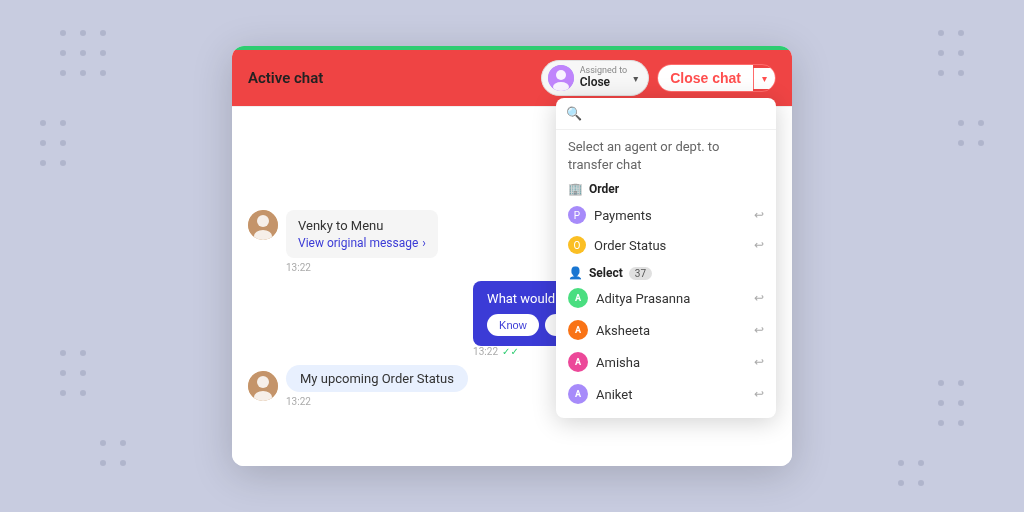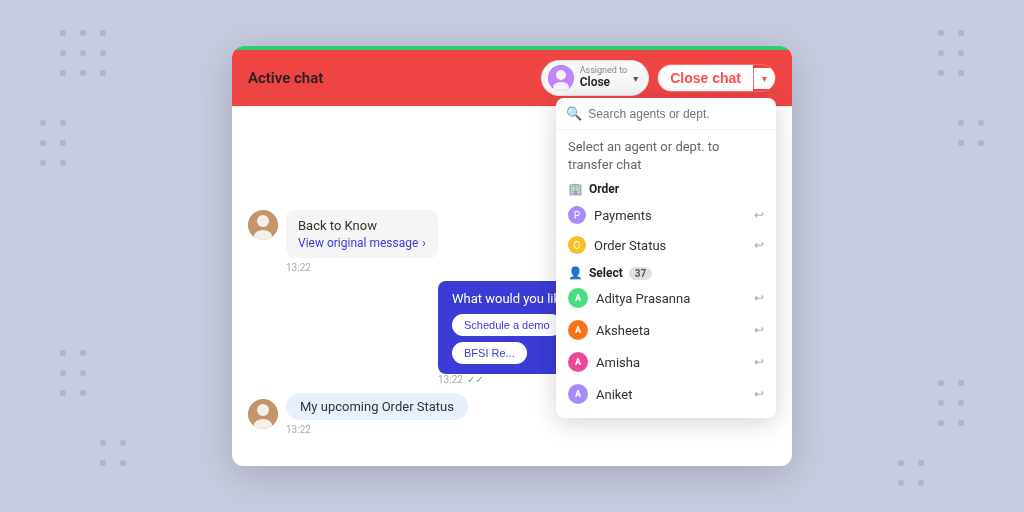--- a/index.html
+++ b/index.html
@@ -340,21 +340,21 @@
       font-size: 12px;
       font-weight: 700;
       color: #222;
     }
     .agents-count {
       background: #e0e0e0;
       border-radius: 8px;
       padding: 1px 6px;
       font-size: 10px;
       color: #555;
-      font-weight: 700;
+      font-weight: 400;
     }
     .agent-avatar-sm {
       width: 20px;
       height: 20px;
       border-radius: 50%;
       flex-shrink: 0;
       font-size: 9px;
       display: flex;
       align-items: center;
       justify-content: center;
@@ -457,38 +457,37 @@
       <div class="msg-row">
         <div class="msg-avatar">
           <svg width="30" height="30" viewBox="0 0 30 30" xmlns="http://www.w3.org/2000/svg">
             <circle cx="15" cy="15" r="15" fill="#c4946a"></circle>
             <circle cx="15" cy="11" r="6" fill="#fff" opacity="0.85"></circle>
             <ellipse cx="15" cy="26" rx="9" ry="6" fill="#fff" opacity="0.85"></ellipse>
           </svg>
         </div>
         <div>
           <div class="msg-bubble">
-            <span>Back to Know</span>
+            <span>Venky to Menu</span>
             <div>
               <a class="msg-link">
                 <span>View original message</span>
                 <span>›</span>
               </a>
             </div>
           </div>
           <div class="msg-timestamp">13:22</div>
         </div>
       </div>
 
       <div style="display:flex;align-items:flex-end;gap:8px;justify-content:flex-end;">
         <div>
           <div class="bot-bubble">
             <div class="bot-bubble-title">What would you like to do today?</div>
             <div class="bot-buttons">
-              <button class="bot-btn">Schedule a demo</button>
               <button class="bot-btn">Know</button>
               <button class="bot-btn">Read an Article</button>
               <button class="bot-btn">BFSI Re...</button>
             </div>
           </div>
           <div class="timestamp-right">
             <span>13:22</span>
             <span class="tick">✓✓</span>
           </div>
         </div>
@@ -515,21 +514,20 @@
           </div>
           <div class="msg-timestamp">13:22</div>
         </div>
       </div>
     </div>
 
     <div class="dropdown-overlay">
 
       <div class="search-bar">
         <span class="search-icon-svg">🔍</span>
-        <input class="search-input" type="text" placeholder="Search agents or dept." style="">
       </div>
 
       <div class="dropdown-hint">Select an agent or dept. to transfer chat</div>
 
       <div class="dropdown-section-label">
         <span>🏢</span>
         <span>Order</span>
       </div>
 
       <div class="dropdown-item">

